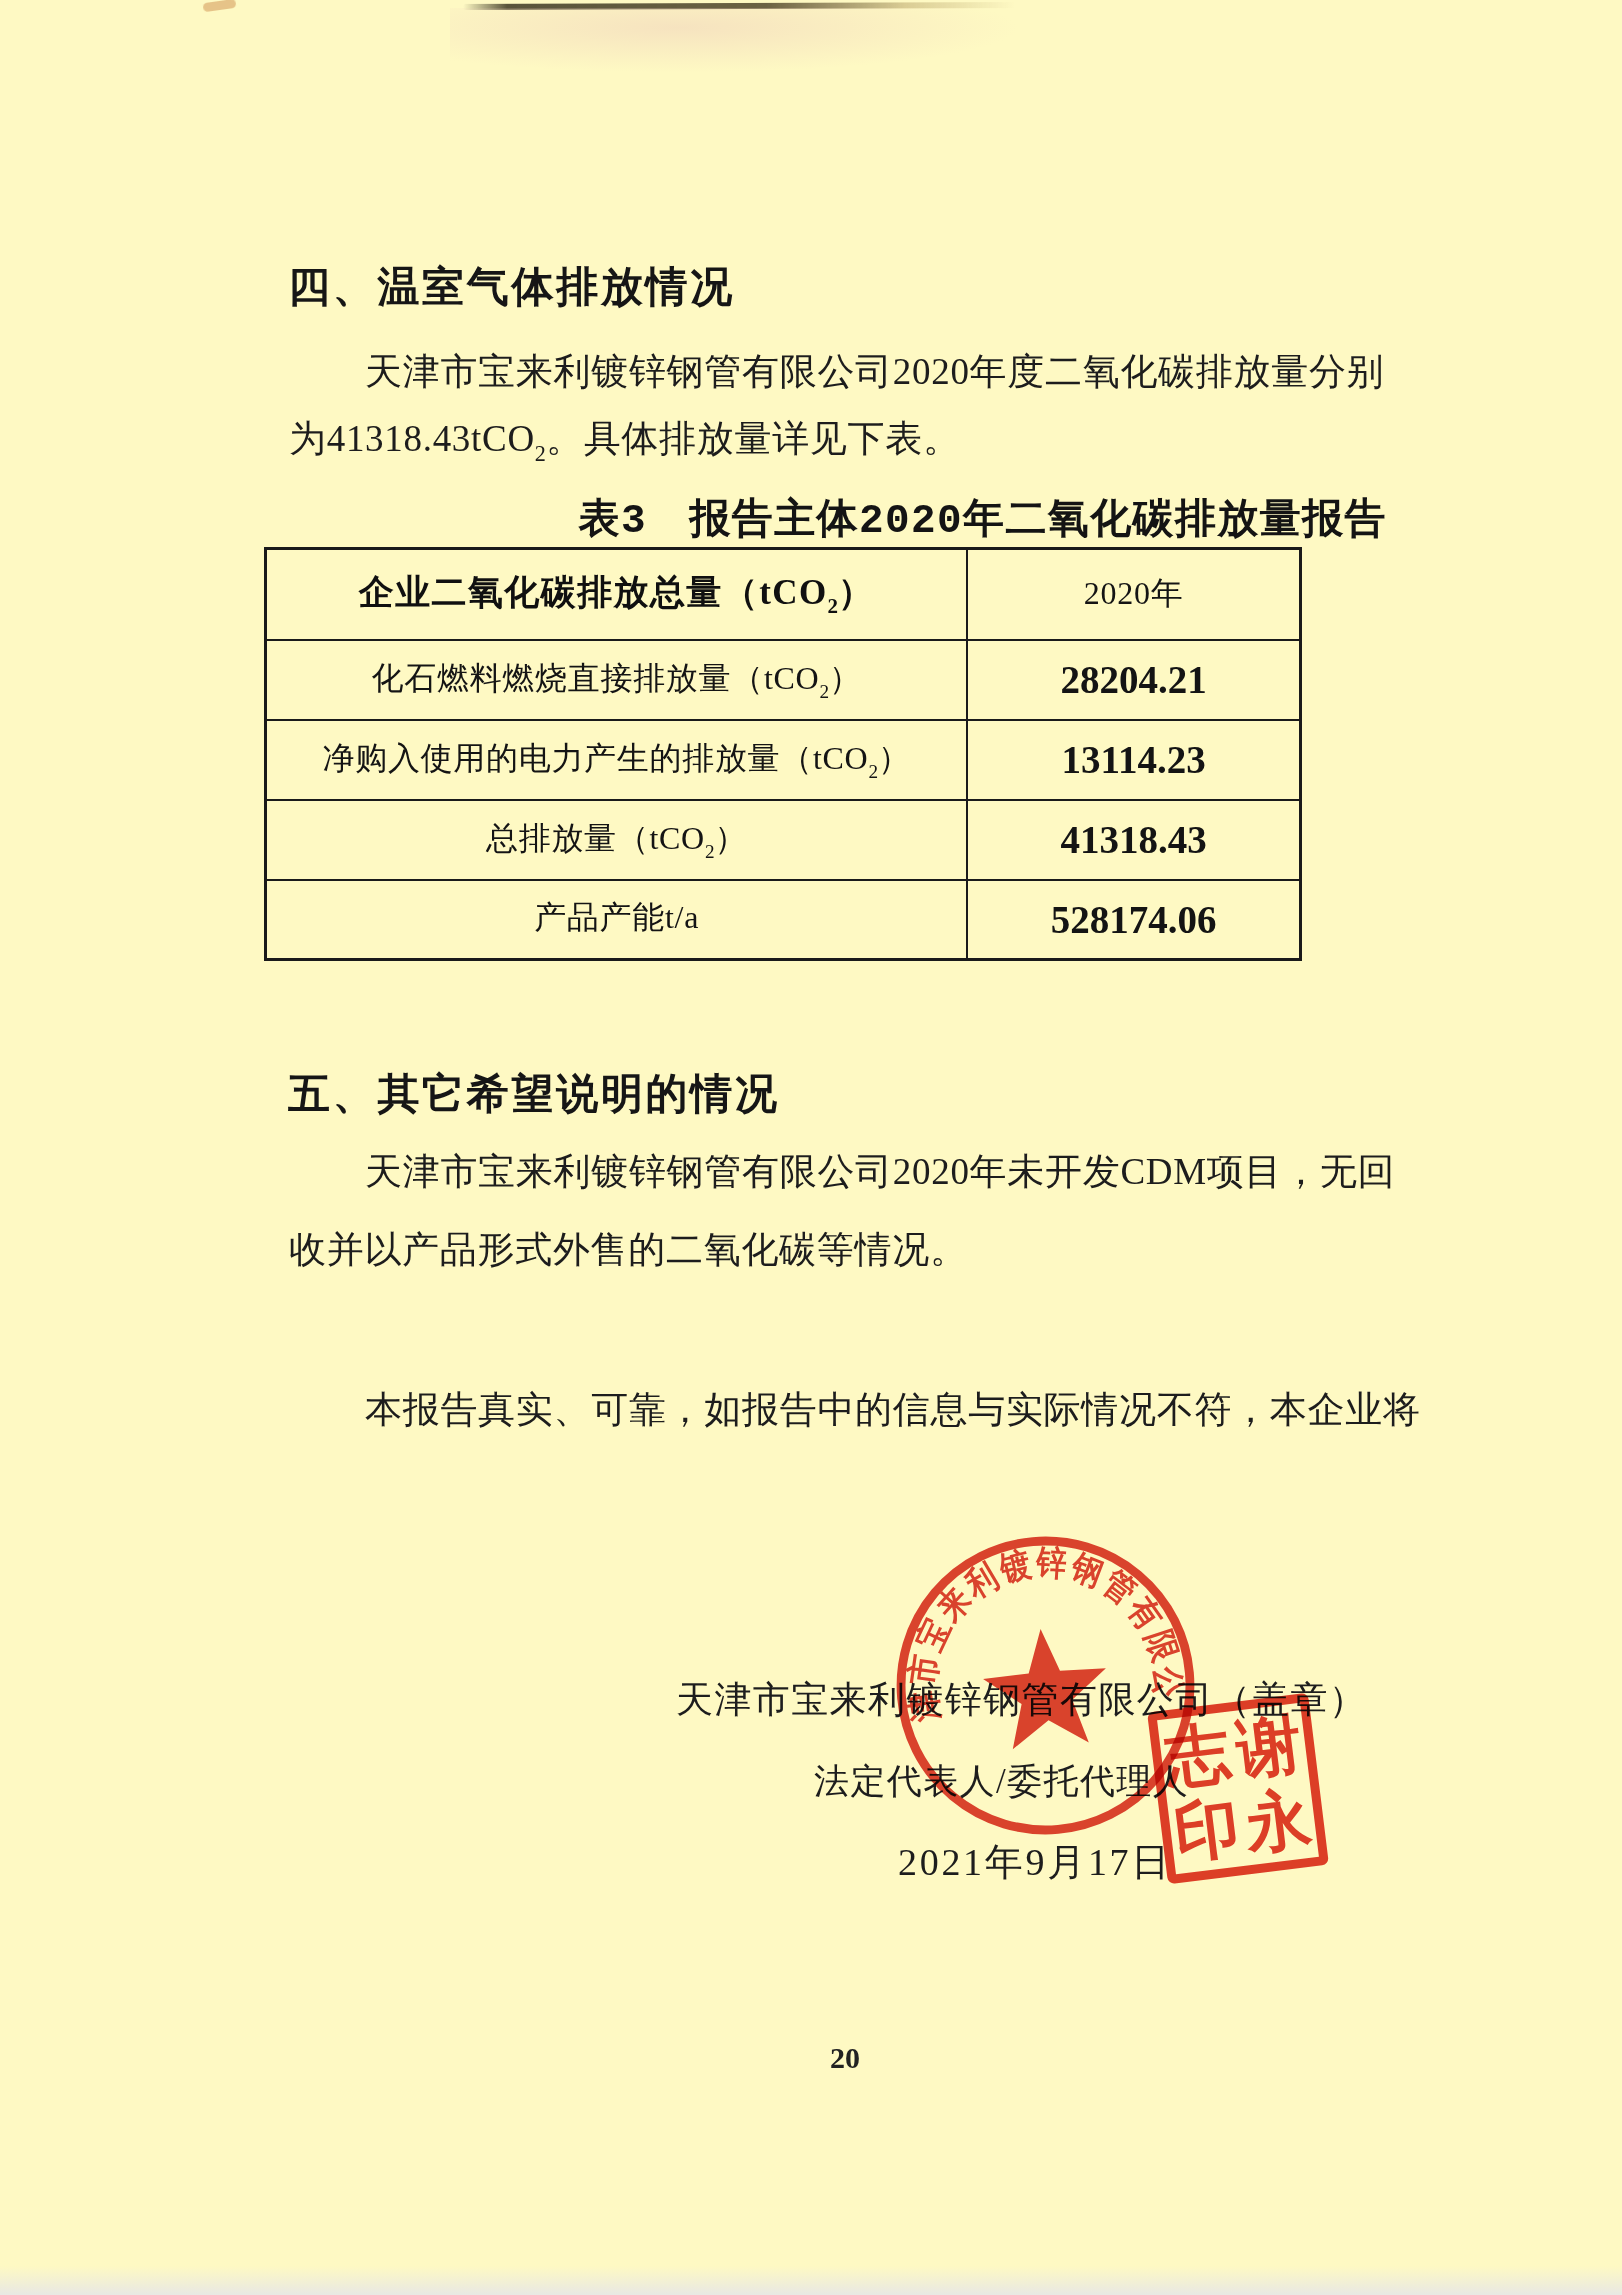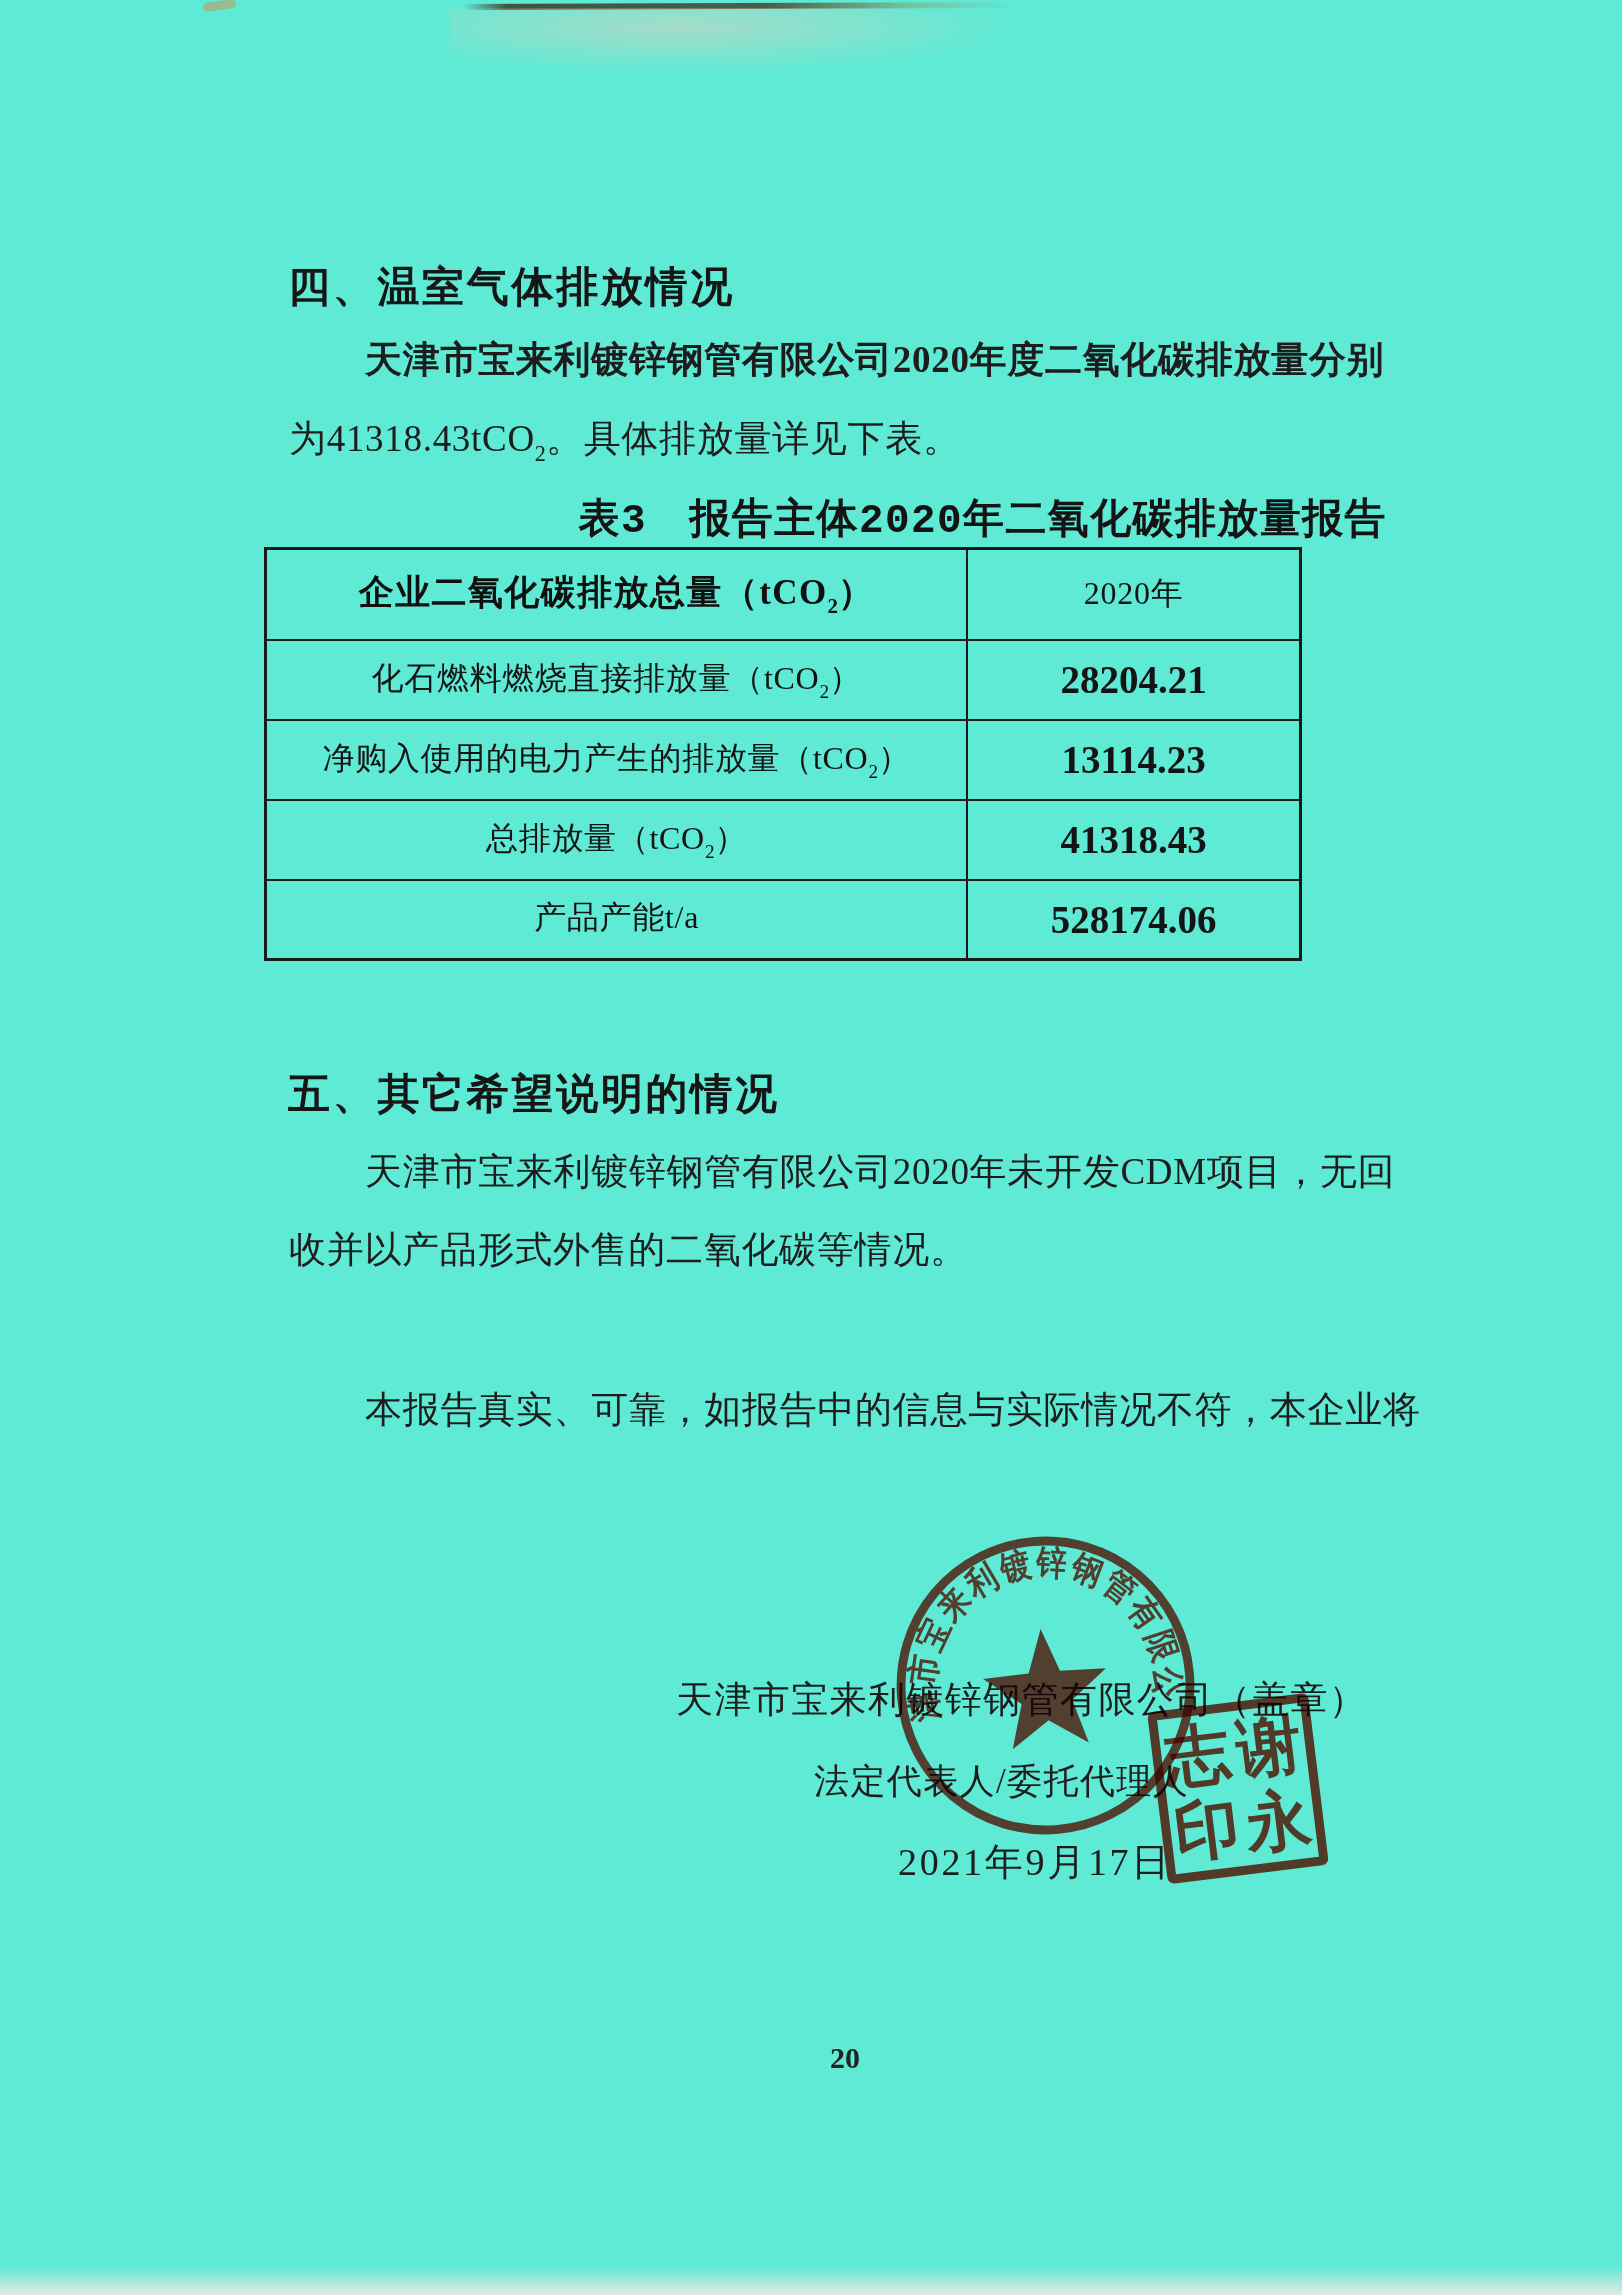--- a/index.html
+++ b/index.html
@@ -1,18 +1,18 @@
 <!DOCTYPE html>
 <html style="font-size:11px"><head>
 <meta charset="utf-8">
 <style>
   html,body { margin:0; padding:0; background:#888; }
   .page {
     position:relative; width:1623px; height:2295px;
-    background:#5eead4; overflow:hidden;
+    background:#fef9c3; overflow:hidden;
     font-family:"Liberation Serif", serif; color:#1b1b1b;
   }
   
   .artifact-streak {
     position:absolute; left:463px; top:2.7px; width:552px; height:6.1px;
     background:linear-gradient(to right, rgba(60,55,35,0), rgba(60,55,35,.85) 8%, rgba(70,60,35,.8) 55%, rgba(150,120,60,.35) 80%, rgba(150,120,60,0));
     border-radius:2.7px; filter:blur(0.7px); transform:rotate(-0.2deg);
   }
   .artifact-smudge {
     position:absolute; left:450px; top:8.2px; width:572px; height:65px;
@@ -75,21 +75,21 @@
 <body>
 
 <div class="page">
 
   <div class="artifact-streak"></div>
   <div class="artifact-smudge"></div>
   <div class="artifact-dot"></div>
   <div class="artifact-bottom"></div>
 
   <div class="h-section" style="left:288px; top:259px;">四、温室气体排放情况</div>
-  <div class="body-line" style="left:365px; top:335px;font-weight:bold;">天津市宝来利镀锌钢管有限公司2020年度二氧化碳排放量分别</div>
+  <div class="body-line" style="left:365px; top:347px;">天津市宝来利镀锌钢管有限公司2020年度二氧化碳排放量分别</div>
   <div class="body-line" style="left:289px; top:414px;">
     <span>为41318.43tCO</span><sub class="s2">2</sub><span>。具体排放量详见下表。</span>
   </div>
 
   <div class="table-title">表3　报告主体2020年二氧化碳排放量报告</div>
 
   <table class="emission">
     <colgroup>
         <col style="width:67.8%">
         <col style="width:32.2%">

